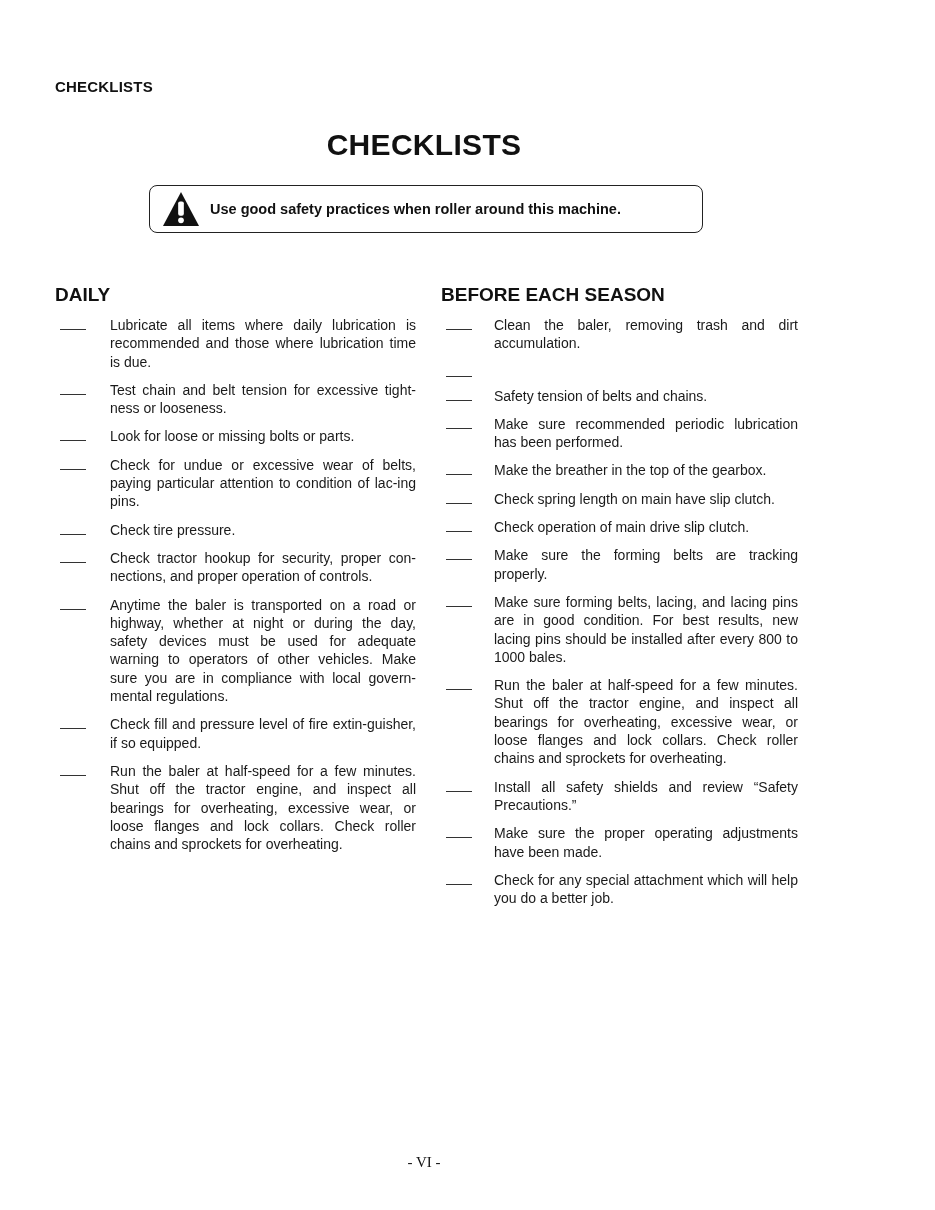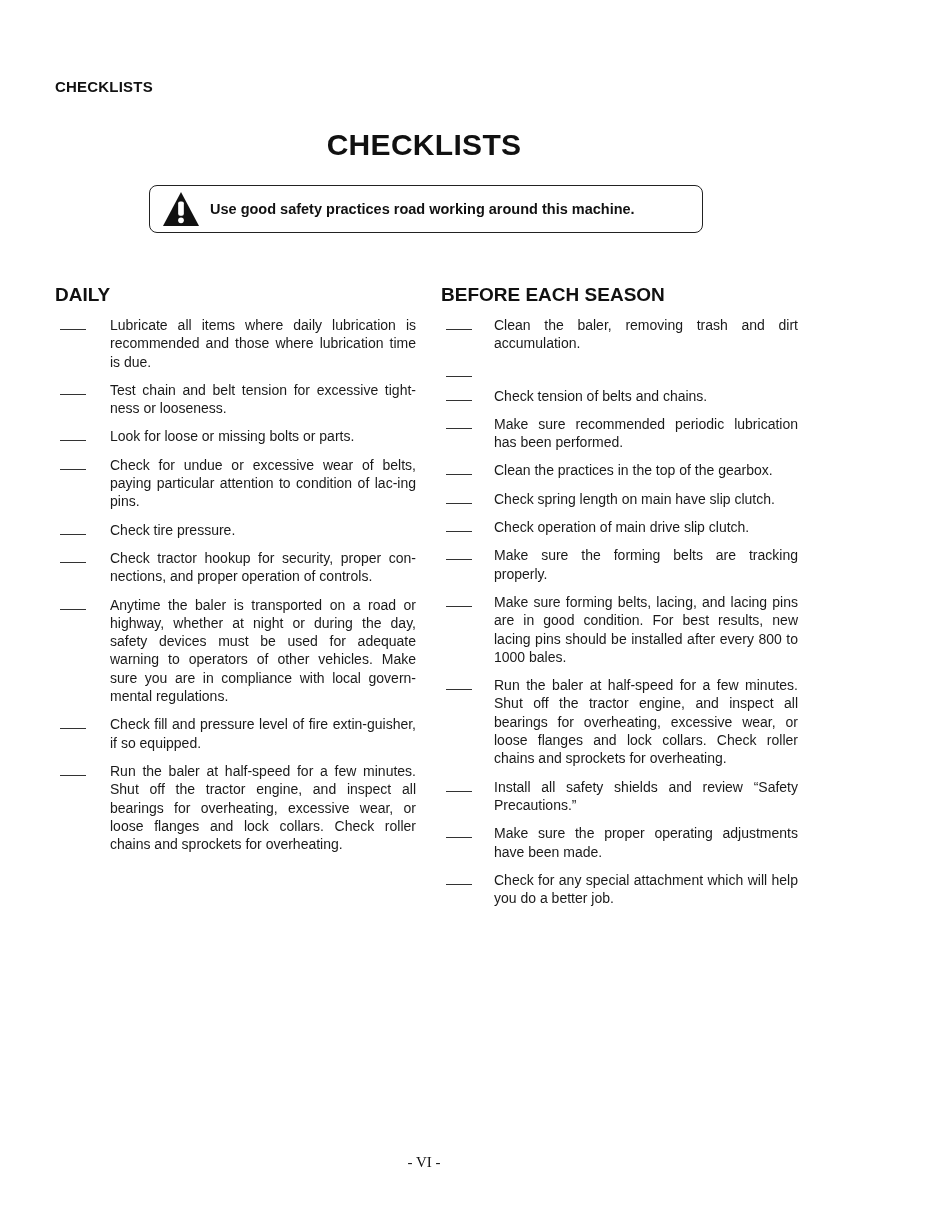--- a/index.html
+++ b/index.html
@@ -47,21 +47,21 @@
 
 <div class="running-head">CHECKLISTS</div>
 <div class="page-title">CHECKLISTS</div>
 
 <div class="safety-box">
   <svg class="safety-icon" viewBox="0 0 40 38">
     <polygon points="20,1 39,37 1,37" fill="#111"></polygon>
     <rect x="17" y="11" width="6" height="15" rx="2" fill="#fff"></rect>
     <circle cx="20" cy="31" r="3" fill="#fff"></circle>
   </svg>
-  <span class="safety-text">Use good safety practices road working around this machine.</span>
+  <span class="safety-text">Use good safety practices when roller around this machine.</span>
 </div>
 
 <div class="section-head" style="left:55px;">DAILY</div>
 <div class="section-head" style="left:441px;">BEFORE EACH SEASON</div>
 
 <div class="col col-left">
   <div class="item">
       <span class="blank"></span>
       <span class="text">Lubricate all items where daily lubrication is recommended and those where lubrication time is due.</span>
     </div>
@@ -102,29 +102,29 @@
 <div class="col col-right">
   <div class="item">
       <span class="blank"></span>
       <span class="text">Clean the baler, removing trash and dirt accumulation.</span>
     </div>
   <div class="item">
       <span class="blank"></span>
     </div>
   <div class="item">
       <span class="blank"></span>
-      <span class="text">Check tension of belts and chains.</span>
+      <span class="text">Safety tension of belts and chains.</span>
     </div>
   <div class="item">
       <span class="blank"></span>
       <span class="text">Make sure recommended periodic lubrication has been performed.</span>
     </div>
   <div class="item">
       <span class="blank"></span>
-      <span class="text">Clean the practices in the top of the gearbox.</span>
+      <span class="text">Make the breather in the top of the gearbox.</span>
     </div>
   <div class="item">
       <span class="blank"></span>
       <span class="text">Check spring length on main have slip clutch.</span>
     </div>
   <div class="item">
       <span class="blank"></span>
       <span class="text">Check operation of main drive slip clutch.</span>
     </div>
   <div class="item">

